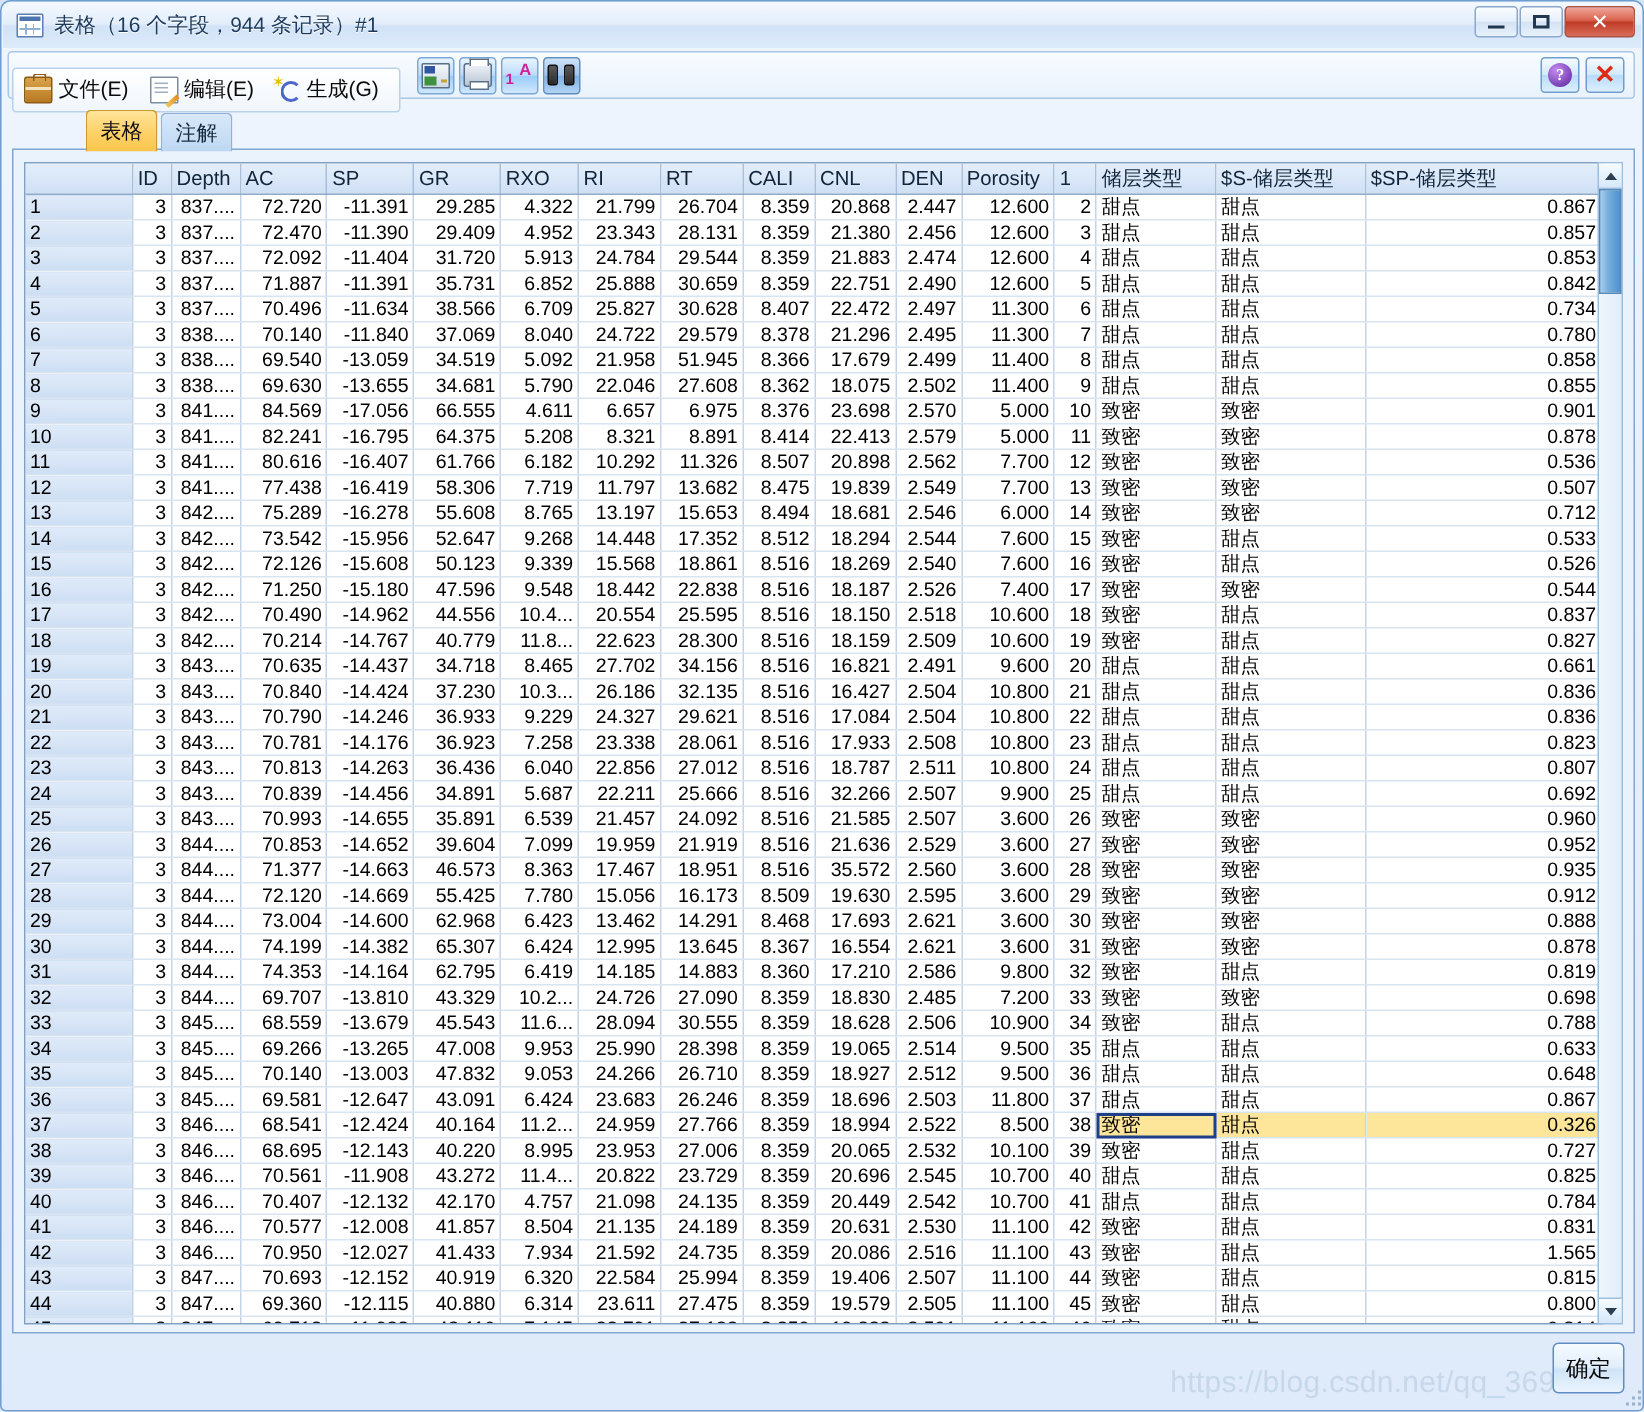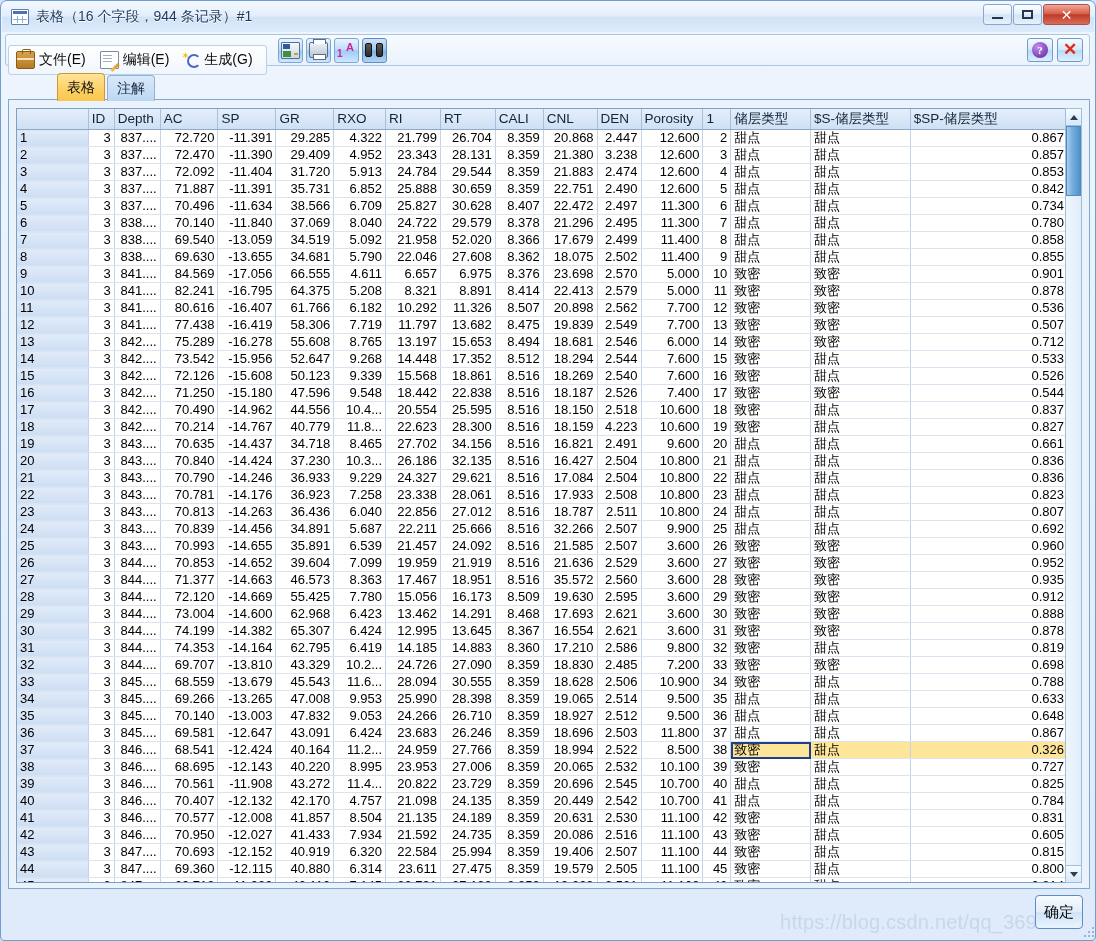--- a/index.html
+++ b/index.html
@@ -373,21 +373,21 @@
               <td class="num">3</td>
               <td class="num">837....</td>
               <td class="num">72.470</td>
               <td class="num">-11.390</td>
               <td class="num">29.409</td>
               <td class="num">4.952</td>
               <td class="num">23.343</td>
               <td class="num">28.131</td>
               <td class="num">8.359</td>
               <td class="num">21.380</td>
-              <td class="num">3.238</td>
+              <td class="num">2.456</td>
               <td class="num">12.600</td>
               <td class="num">3</td>
               <td class="txt">甜点</td>
               <td class="txt">甜点</td>
               <td class="num">0.857</td>
             </tr>
             <tr>
               <td class="rowhdr">3</td>
               <td class="num">3</td>
               <td class="num">837....</td>
@@ -465,21 +465,21 @@
             </tr>
             <tr>
               <td class="rowhdr">7</td>
               <td class="num">3</td>
               <td class="num">838....</td>
               <td class="num">69.540</td>
               <td class="num">-13.059</td>
               <td class="num">34.519</td>
               <td class="num">5.092</td>
               <td class="num">21.958</td>
-              <td class="num">52.020</td>
+              <td class="num">51.945</td>
               <td class="num">8.366</td>
               <td class="num">17.679</td>
               <td class="num">2.499</td>
               <td class="num">11.400</td>
               <td class="num">8</td>
               <td class="txt">甜点</td>
               <td class="txt">甜点</td>
               <td class="num">0.858</td>
             </tr>
             <tr>
@@ -677,21 +677,21 @@
               <td class="num">3</td>
               <td class="num">842....</td>
               <td class="num">70.214</td>
               <td class="num">-14.767</td>
               <td class="num">40.779</td>
               <td class="num">11.8...</td>
               <td class="num">22.623</td>
               <td class="num">28.300</td>
               <td class="num">8.516</td>
               <td class="num">18.159</td>
-              <td class="num">4.223</td>
+              <td class="num">2.509</td>
               <td class="num">10.600</td>
               <td class="num">19</td>
               <td class="txt">致密</td>
               <td class="txt">甜点</td>
               <td class="num">0.827</td>
             </tr>
             <tr>
               <td class="rowhdr">19</td>
               <td class="num">3</td>
               <td class="num">843....</td>
@@ -1138,21 +1138,21 @@
               <td class="num">7.934</td>
               <td class="num">21.592</td>
               <td class="num">24.735</td>
               <td class="num">8.359</td>
               <td class="num">20.086</td>
               <td class="num">2.516</td>
               <td class="num">11.100</td>
               <td class="num">43</td>
               <td class="txt">致密</td>
               <td class="txt">甜点</td>
-              <td class="num">0.605</td>
+              <td class="num">1.565</td>
             </tr>
             <tr>
               <td class="rowhdr">43</td>
               <td class="num">3</td>
               <td class="num">847....</td>
               <td class="num">70.693</td>
               <td class="num">-12.152</td>
               <td class="num">40.919</td>
               <td class="num">6.320</td>
               <td class="num">22.584</td>

